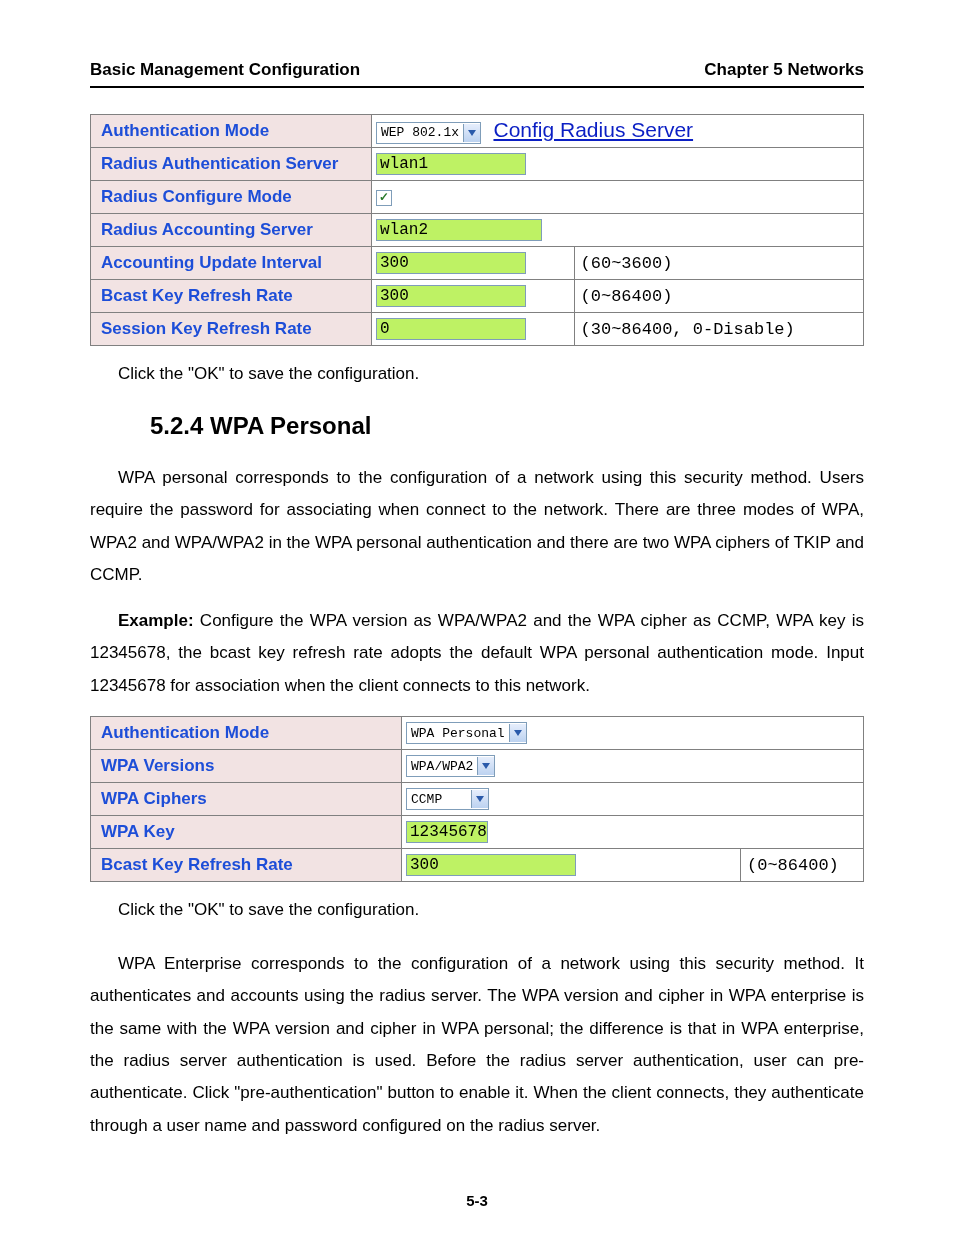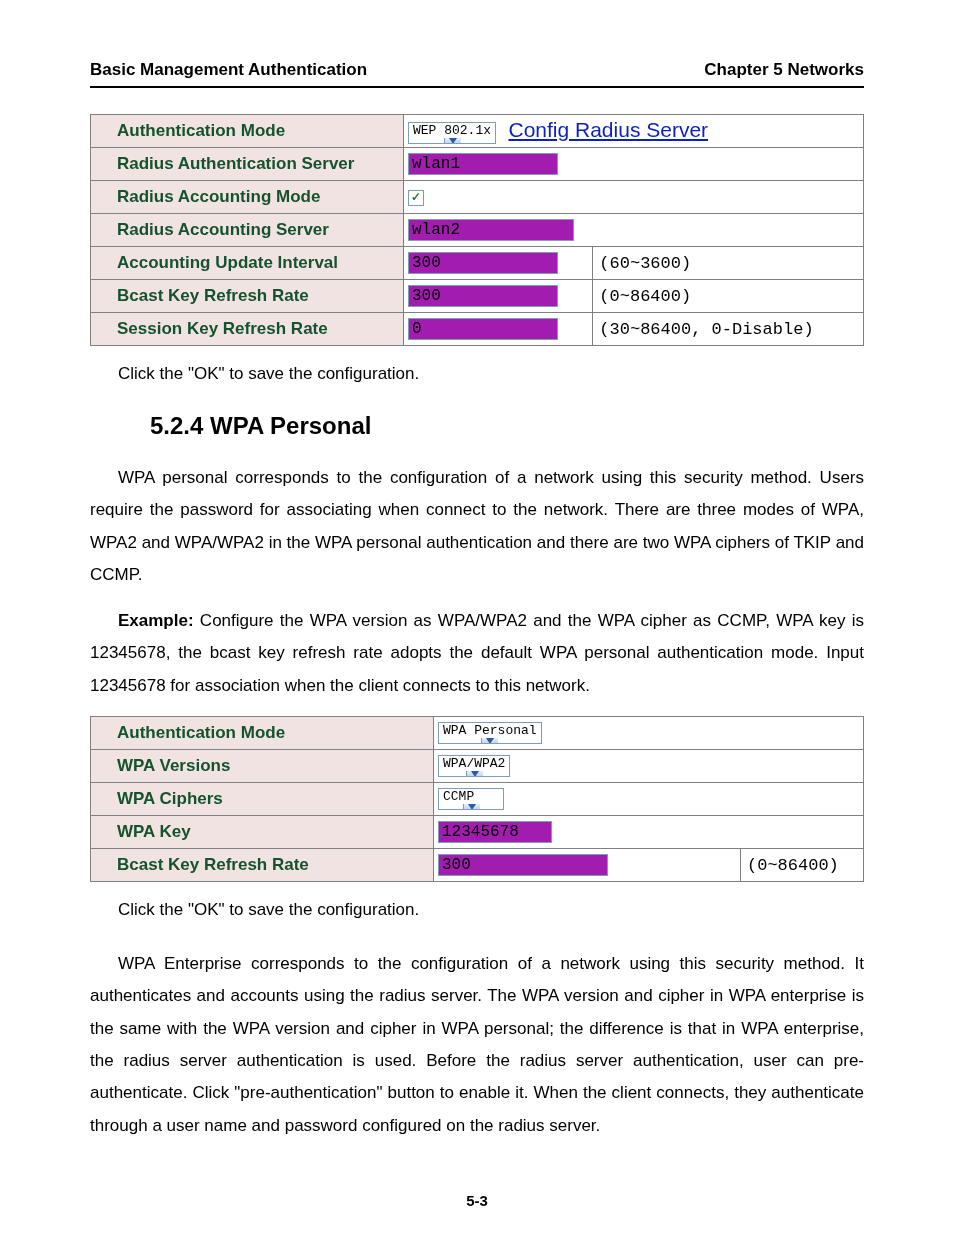--- a/index.html
+++ b/index.html
@@ -31,23 +31,23 @@
     margin-bottom: 18px;
   }
   .config-table td {
     border: 1px solid #808080;
     vertical-align: middle;
   }
   .config-table td.label-cell {
     background: #f2e3e3;
     font-weight: bold;
     font-size: 17px;
-    padding: 6px 26px;
+    padding: 6px 10px;
     width: 260px;
-    color: #14532d;
+    color: #1d4ed8;
   }
   .config-table.personal td.label-cell { width: 290px; background:#f2e3e3; }
   .config-table td.field-cell {
     padding: 2px 4px;
   }
   .config-table td.hint-cell {
     padding: 2px 6px;
     font-family: "Courier New", monospace;
     font-size: 17px;
     white-space: nowrap;
@@ -56,36 +56,35 @@
   .fake-select {
     display: inline-flex;
     align-items: center;
     border: 1px solid #7f9db9;
     background: #fff;
     height: 20px;
     font-family: "Courier New", monospace;
     font-size: 13px;
     overflow: hidden;
     vertical-align: middle;
-    flex-direction: column;
   }
   .fake-select .sel-text { padding: 0 4px; }
   .fake-select .arrow {
     width: 16px; height: 18px;
     background: linear-gradient(#e6eefc,#bcd2f0);
     border-left: 1px solid #7f9db9;
     display: flex; align-items: center; justify-content: center;
   }
   .fake-select .arrow svg { width:8px; height:6px; }
   .fake-input {
     border: 1px solid #7f9db9;
     font-family: "Courier New", monospace;
     font-size: 16px;
     padding: 1px 3px;
-    background:#a21caf;
+    background:#bef264;
     box-sizing:border-box;
   }
   .fake-check {
     display:inline-block; width:14px; height:14px;
     border:1px solid #7f9db9; background:#fff;
     position:relative; vertical-align:middle;
   }
   .fake-check .tick {
     position:absolute; left:2px; top:-1px;
     font-size:12px; color:#2a7a2a; font-weight:bold;
@@ -111,21 +110,21 @@
     font-weight:bold;
     font-size:15px;
   }
 </style>
 </head>
 <body>
 
 <div class="page">
 
   <div class="hdr">
-    <span>Basic Management Authentication</span>
+    <span>Basic Management Configuration</span>
     <span>Chapter 5 Networks</span>
   </div>
 
   <table class="config-table">
     <tbody>
         <tr>
       <td class="label-cell">Authentication Mode</td>
       <td class="field-cell" colspan="2">
         <span class="fake-select">
           <span class="sel-text">WEP 802.1x</span>
@@ -138,21 +137,21 @@
         <span class="link">Config Radius Server</span>
       </td>
     </tr>
     <tr>
       <td class="label-cell">Radius Authentication Server</td>
       <td class="field-cell" colspan="2">
         <span class="fake-input" style="width:150px;display:inline-block">wlan1</span>
       </td>
     </tr>
     <tr>
-      <td class="label-cell">Radius Accounting Mode</td>
+      <td class="label-cell">Radius Configure Mode</td>
       <td class="field-cell" colspan="2">
         <span class="fake-check"><span class="tick">✓</span></span>
       </td>
     </tr>
     <tr>
       <td class="label-cell">Radius Accounting Server</td>
       <td class="field-cell" colspan="2">
         <span class="fake-input" style="width:166px;display:inline-block">wlan2</span>
       </td>
     </tr>
@@ -227,21 +226,21 @@
                 <svg viewBox="0 0 8 6">
                   <path d="M0 0 L8 0 L4 6 Z" fill="#2a5aaa"></path>
                 </svg>
               </span>
         </span>
       </td>
     </tr>
     <tr>
       <td class="label-cell">WPA Key</td>
       <td class="field-cell" colspan="2">
-        <span class="fake-input" style="width:114px;display:inline-block">12345678</span>
+        <span class="fake-input" style="width:82px;display:inline-block">12345678</span>
       </td>
     </tr>
     <tr>
       <td class="label-cell">Bcast Key Refresh Rate</td>
       <td class="field-cell">
         <span class="fake-input" style="width:170px;display:inline-block">300</span>
       </td>
       <td class="hint-cell" style="width:110px">(0~86400)</td>
     </tr>
   </tbody>

